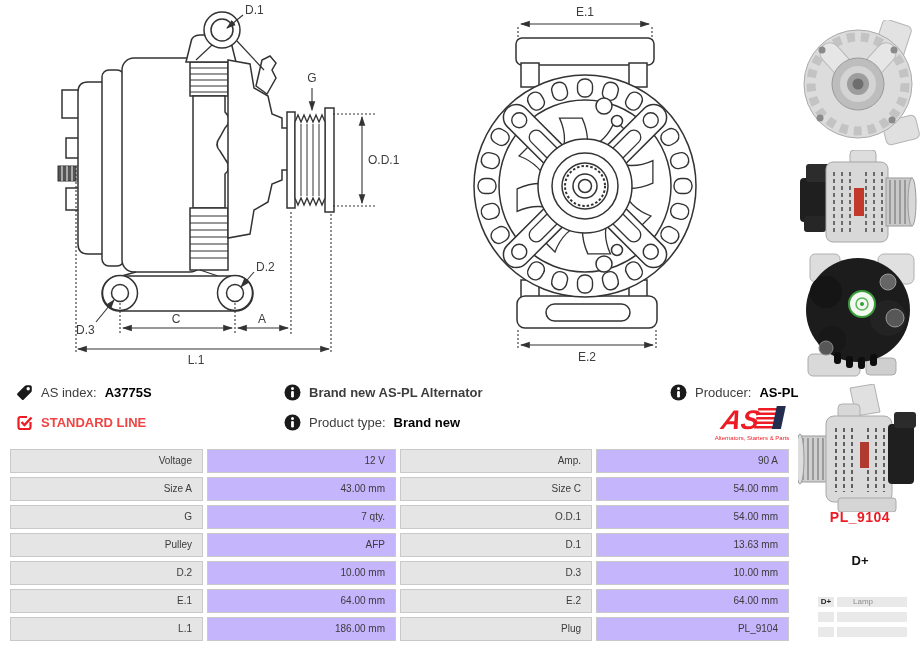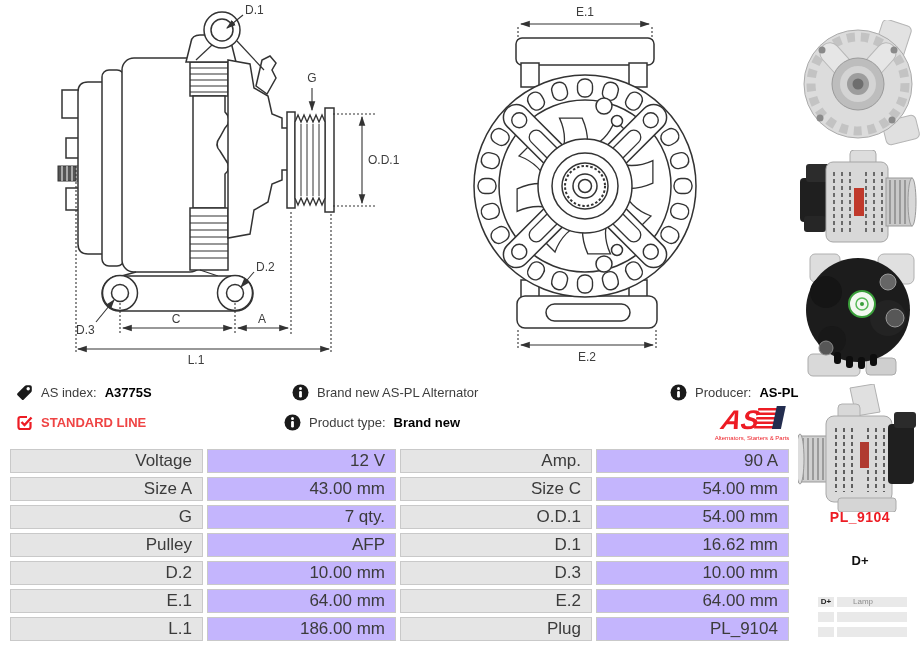--- a/index.html
+++ b/index.html
@@ -40,21 +40,21 @@
   .icon16 { width:17px; height:17px; flex:0 0 auto; }
 
   
   .spec-table {
     position:absolute; left:10px; top:449px; width:781px;
     display:grid; grid-template-columns:193px 189px 192px 193px;
     column-gap:4px; row-gap:4px;
   }
   .spec-cell {
     height:24px; line-height:22px; border:1px solid #c9c9c9;
-    font-size:17px; text-align:right; padding-right:10px; color:#3b3b3b;
+    font-size:10px; text-align:right; padding-right:10px; color:#3b3b3b;
   }
   .spec-label { background:#e5e5e5; }
   .spec-value { background:#c4b5fd; }
 
   
   .as-logo { position:absolute; left:711px; top:405px; }
 </style>
 </head>
 <body>
 
@@ -356,21 +356,21 @@
 
 <div class="info-item" style="left:16px; top:384px;">
   <svg class="icon16" viewBox="0 0 17 17">
     <path d="M1.5,9.2 L8.8,1.9 Q9.5,1.2 10.5,1.2 H14 Q15.8,1.2 15.8,3 V6.5 Q15.8,7.5 15.1,8.2 L7.8,15.5 Q6.8,16.5 5.8,15.5 L1.5,11.2 Q0.5,10.2 1.5,9.2 Z" fill="#1a1a1a"></path>
     <circle cx="12.2" cy="4.8" r="1.7" fill="#ffffff"></circle>
   </svg>
   <span>AS index:</span>
   <b>A3775S</b>
 </div>
 
-<div class="info-item" style="left:292px; top:384px;">
+<div class="info-item" style="left:284px; top:384px;font-weight:bold;">
   <svg class="icon16" viewBox="0 0 17 17">
     <circle cx="8.5" cy="8.5" r="8" fill="#1a1a1a"></circle>
     <circle cx="8.5" cy="4.6" r="1.5" fill="#ffffff"></circle>
     <rect x="7.1" y="7" width="2.8" height="6.4" rx="1.2" fill="#ffffff"></rect>
   </svg>
   <span>Brand new AS-PL Alternator</span>
 </div>
 
 <div class="info-item" style="left:670px; top:384px;">
   <svg class="icon16" viewBox="0 0 17 17">
@@ -427,21 +427,21 @@
   <div class="spec-cell spec-value">54.00 mm</div>
 
   <div class="spec-cell spec-label">G</div>
   <div class="spec-cell spec-value">7 qty.</div>
   <div class="spec-cell spec-label">O.D.1</div>
   <div class="spec-cell spec-value">54.00 mm</div>
 
   <div class="spec-cell spec-label">Pulley</div>
   <div class="spec-cell spec-value">AFP</div>
   <div class="spec-cell spec-label">D.1</div>
-  <div class="spec-cell spec-value">16.62 mm</div>
+  <div class="spec-cell spec-value">13.63 mm</div>
 
   <div class="spec-cell spec-label">D.2</div>
   <div class="spec-cell spec-value">10.00 mm</div>
   <div class="spec-cell spec-label">D.3</div>
   <div class="spec-cell spec-value">10.00 mm</div>
 
   <div class="spec-cell spec-label">E.1</div>
   <div class="spec-cell spec-value">64.00 mm</div>
   <div class="spec-cell spec-label">E.2</div>
   <div class="spec-cell spec-value">64.00 mm</div>

